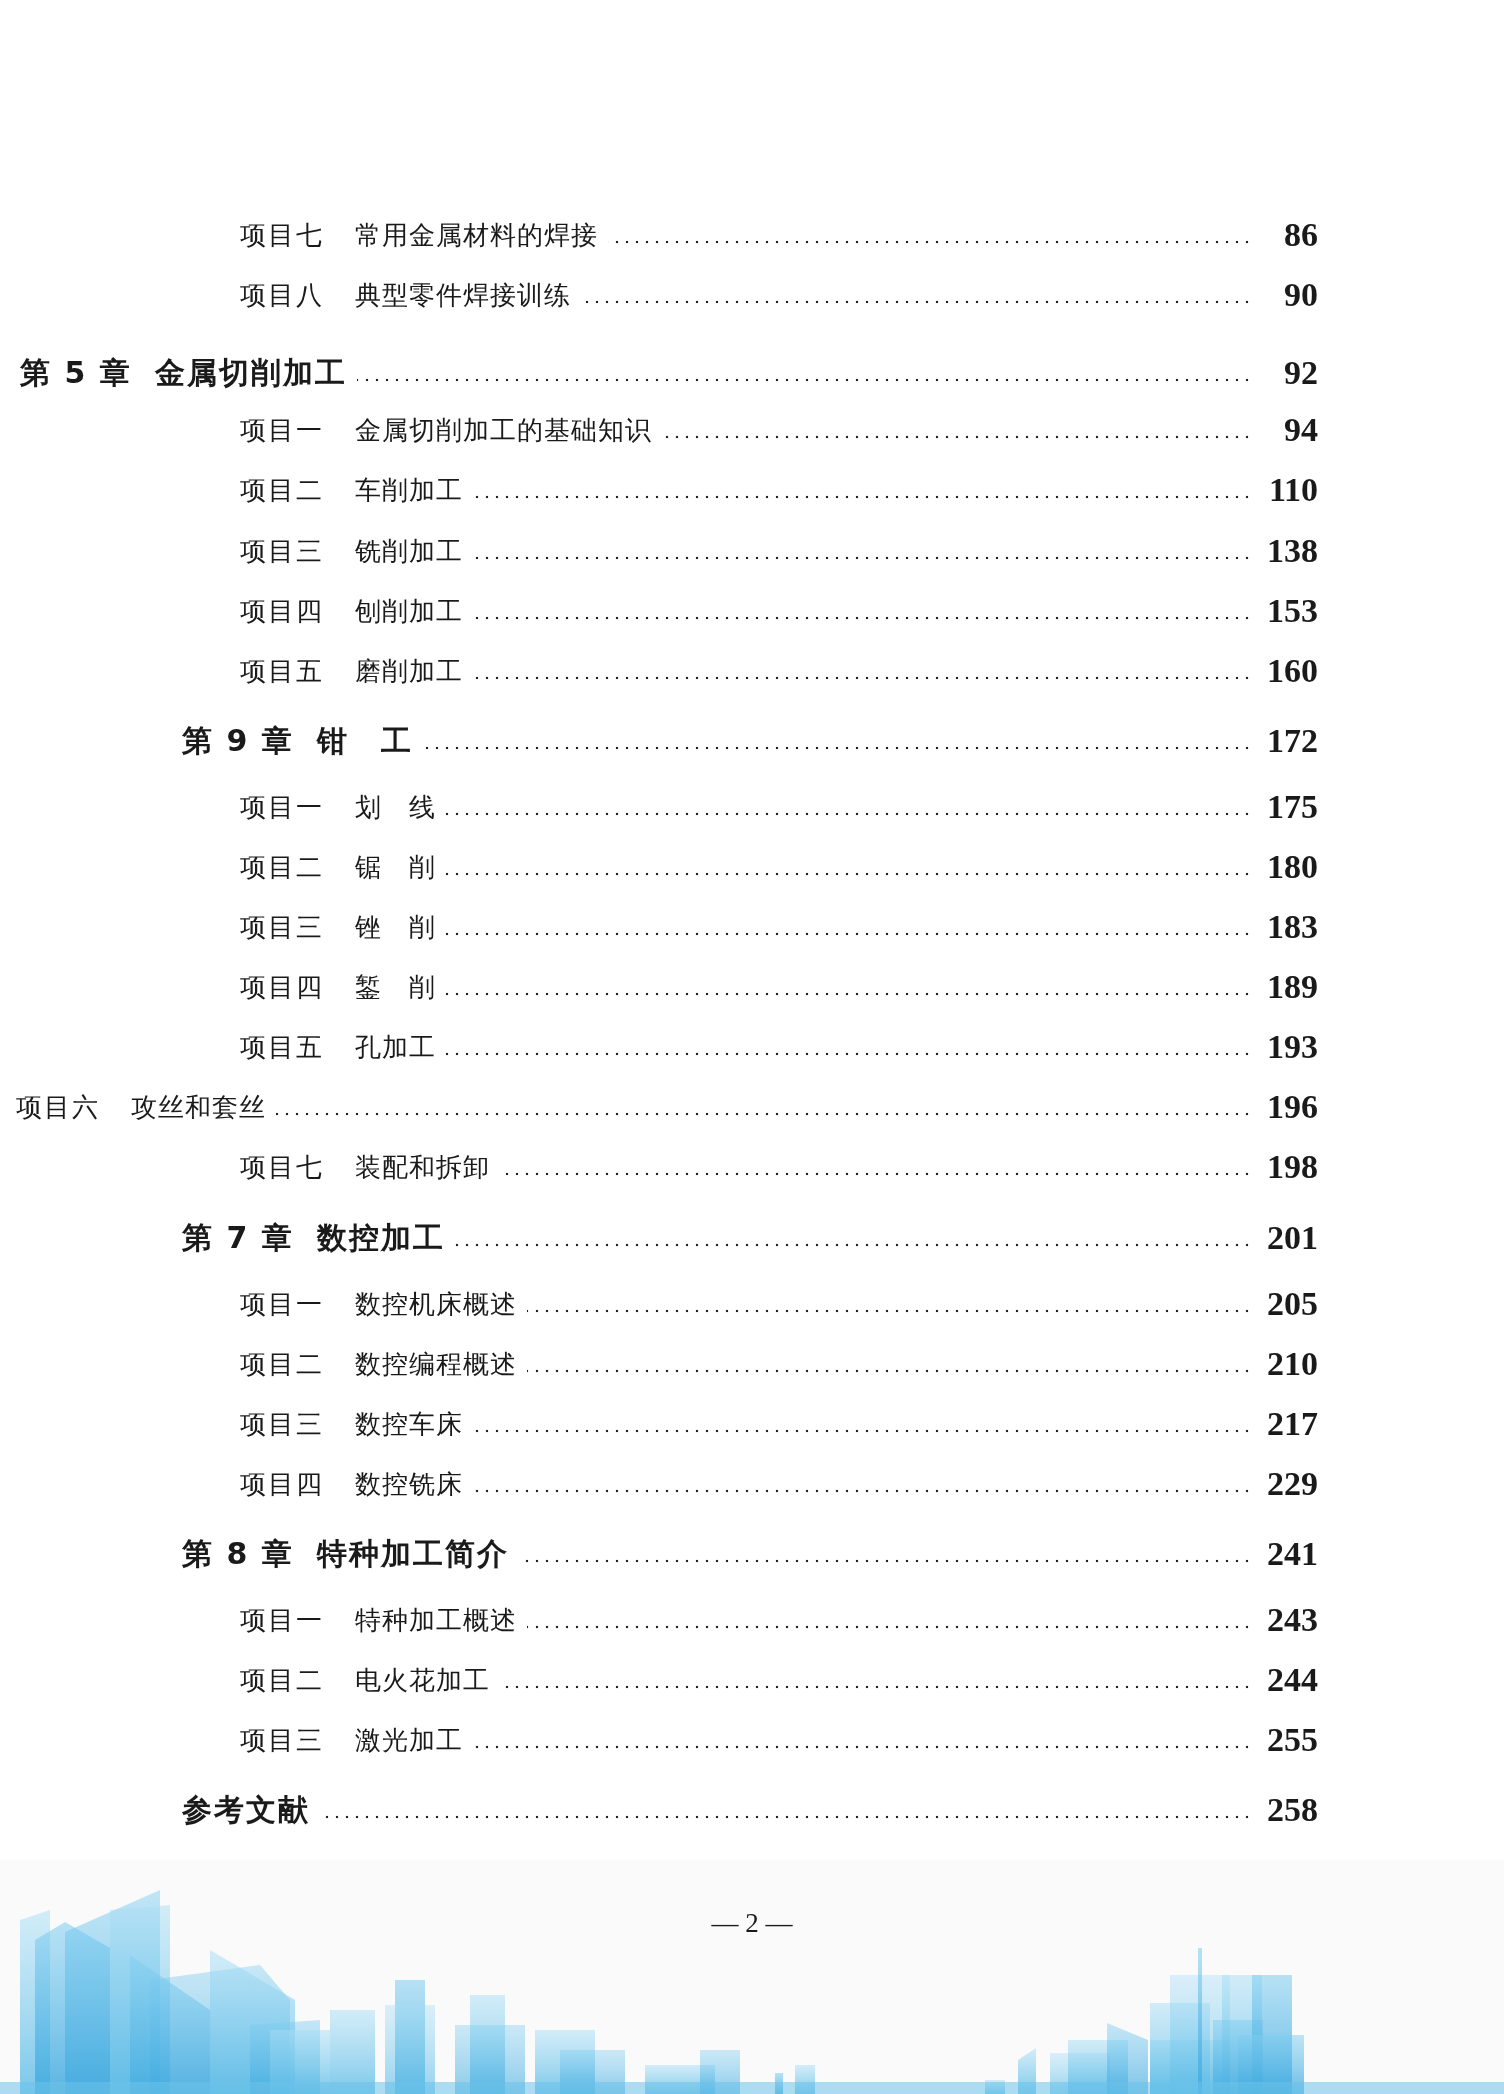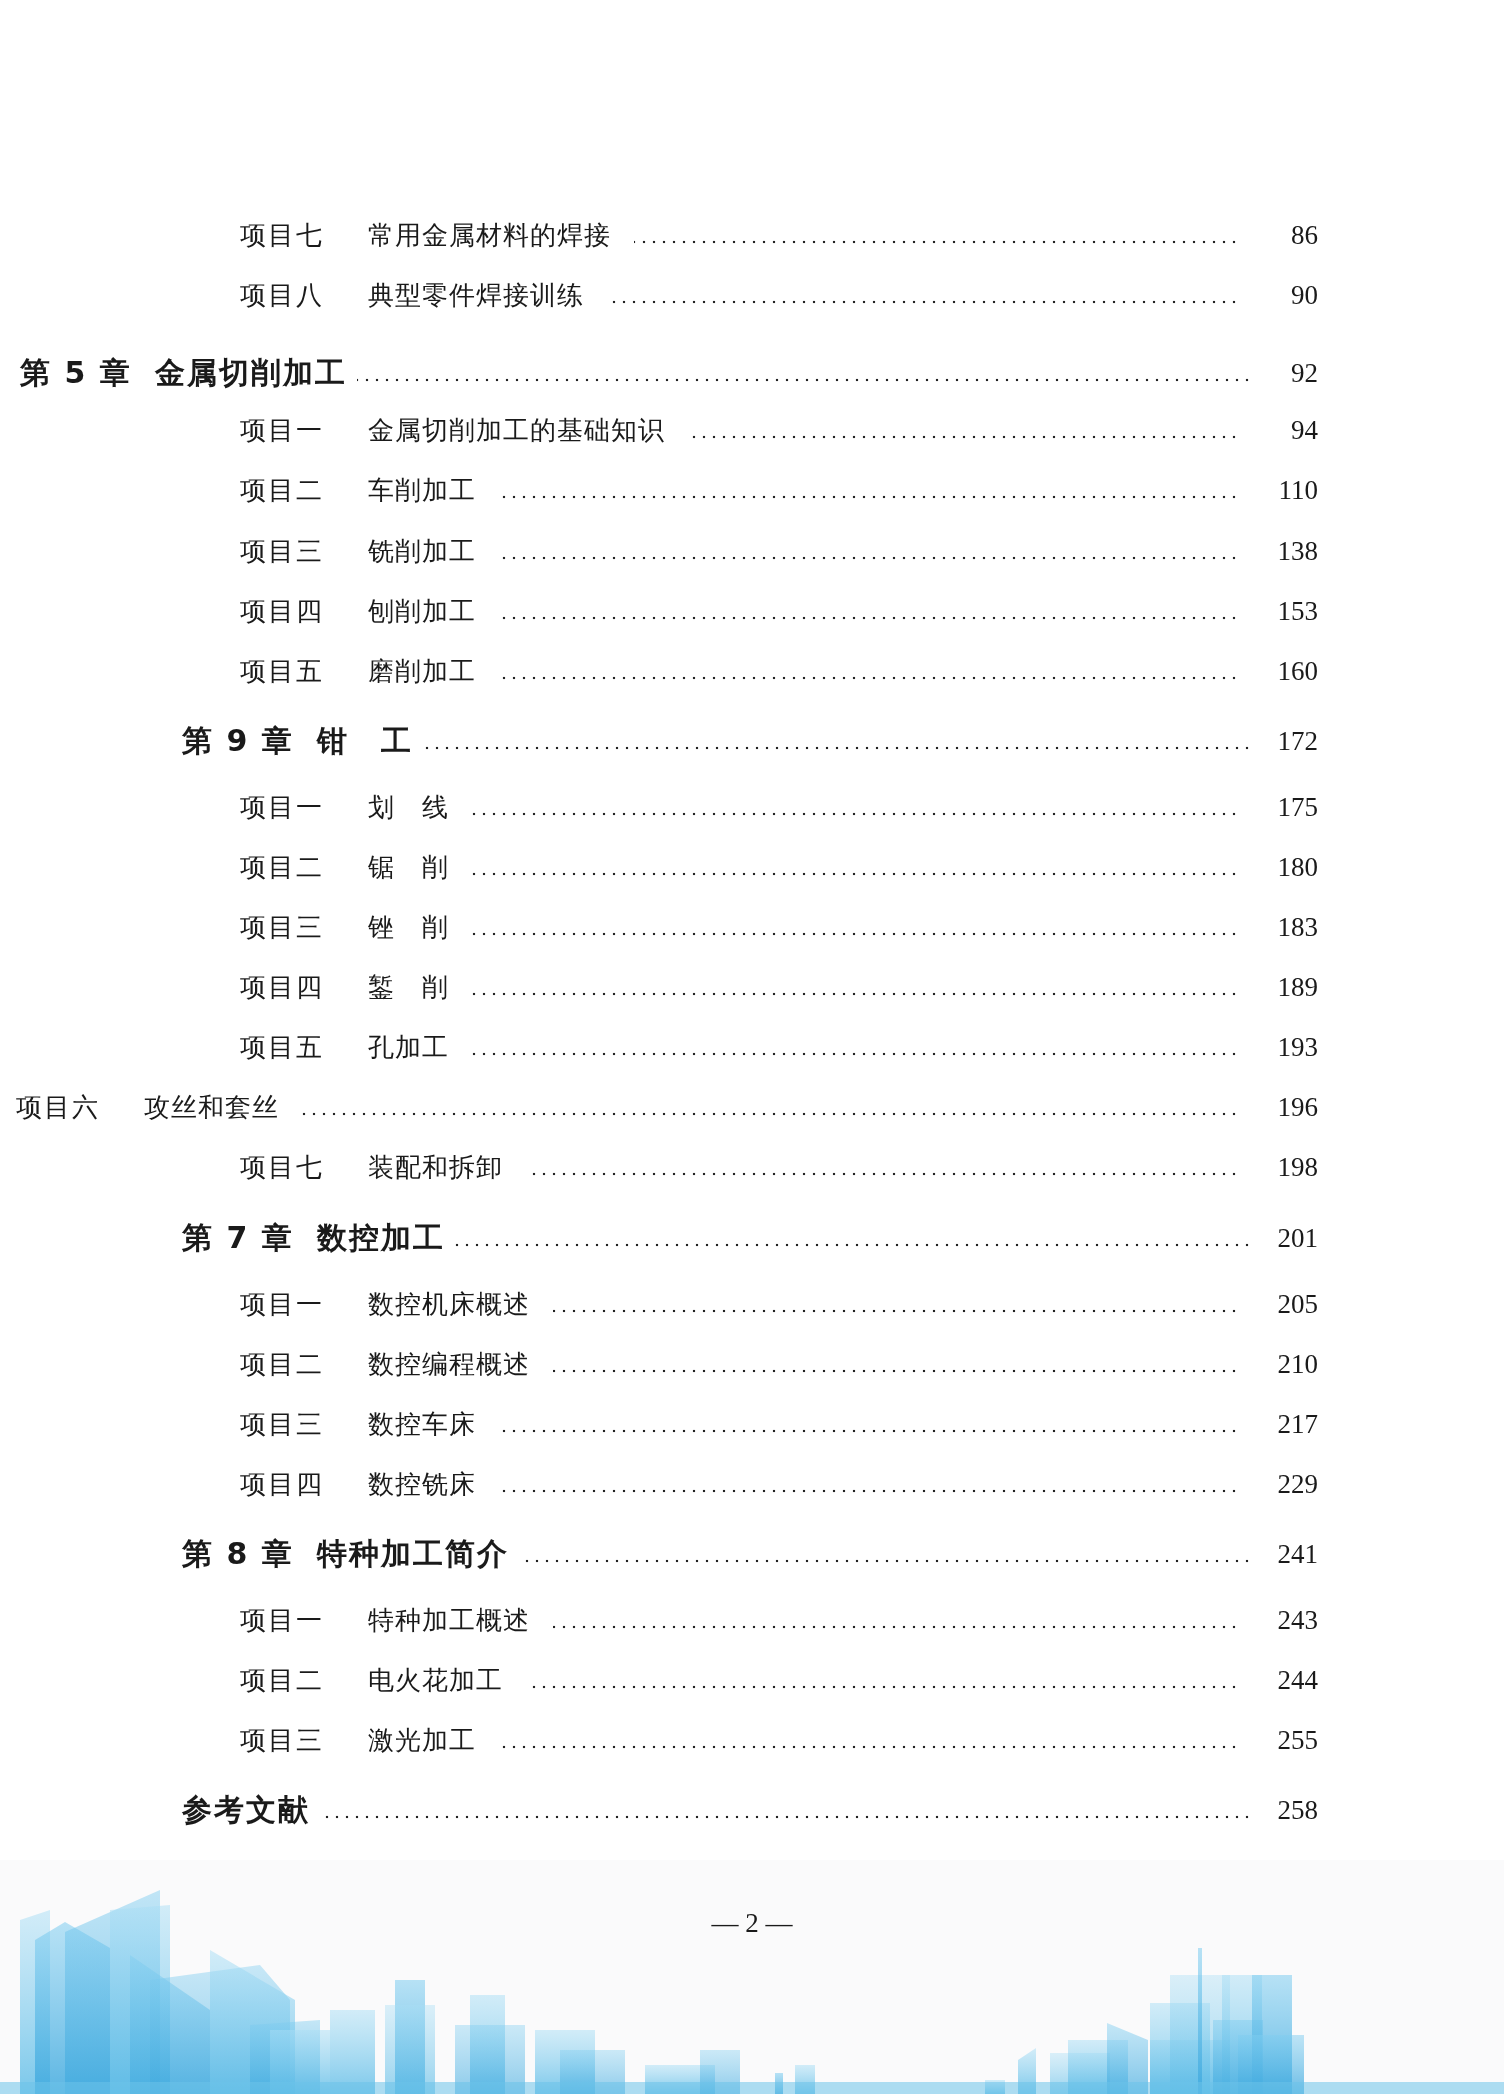--- a/index.html
+++ b/index.html
@@ -3,36 +3,36 @@
 <meta charset="utf-8">
 <style>
   html, body { margin: 0; padding: 0; background: #ffffff; }
   body { width: 1504px; height: 2094px; position: relative; overflow: hidden; }
   .toc { position: absolute; left: 0; top: 0; width: 1504px; }
   .row {
     position: absolute; left: 0; width: 1504px; height: 44px;
     display: flex; align-items: center; color: #1a1a1a;
   }
   .row.item { padding-left: 240px; box-sizing: border-box;
-    font-family: "DejaVu Serif", "Liberation Serif", serif; font-size: 26px; gap: 13px; }
+    font-family: "DejaVu Serif", "Liberation Serif", serif; font-size: 26px; }
   .row.chapter { padding-left: 182px; box-sizing: border-box;
     font-family: "DejaVu Sans", "Liberation Sans", sans-serif; font-size: 30px; font-weight: bold; }
   .row .label { white-space: pre; letter-spacing: 1px; }
   .row.item .label { width: 115px; display: inline-block; letter-spacing: 2px; font-weight: normal; }
   .row.chapter .label { width: 135px; display: inline-block; letter-spacing: 2px; }
   .row .title { white-space: pre; letter-spacing: 1px; }
   .row.chapter .title { letter-spacing: 2px; }
   .row .leader {
     flex: 1; margin: 0 12px 0 10px; height: 4px; align-self: center; margin-top: 14px;
     background-image: radial-gradient(circle, #222 1.3px, transparent 1.6px);
     background-size: 10px 4px; background-repeat: repeat-x; background-position: right center;
   }
   .row .page {
-    font-family: "Liberation Serif", "DejaVu Serif", serif; font-weight: normal;
-    font-size: 27px; color: #1a1a1a; width: 54px; text-align: right; margin-right: 186px;
+    font-family: "Liberation Serif", "DejaVu Serif", serif; font-weight: bold;
+    font-size: 34px; color: #1a1a1a; width: 54px; text-align: right; margin-right: 186px;
   }
   .footer {
     position: absolute; left: 0; top: 1860px; width: 1504px; height: 234px;
     background: #fafafb; overflow: hidden;
   }
   .footer-page {
     position: absolute; left: 0; top: 1908px; width: 1504px; text-align: center;
     font-family: "Liberation Serif", "DejaVu Serif", serif; font-size: 27px; color: #1a1a1a;
   }
   .city { position: absolute; left: 0; top: 0; width: 1504px; height: 234px; }

